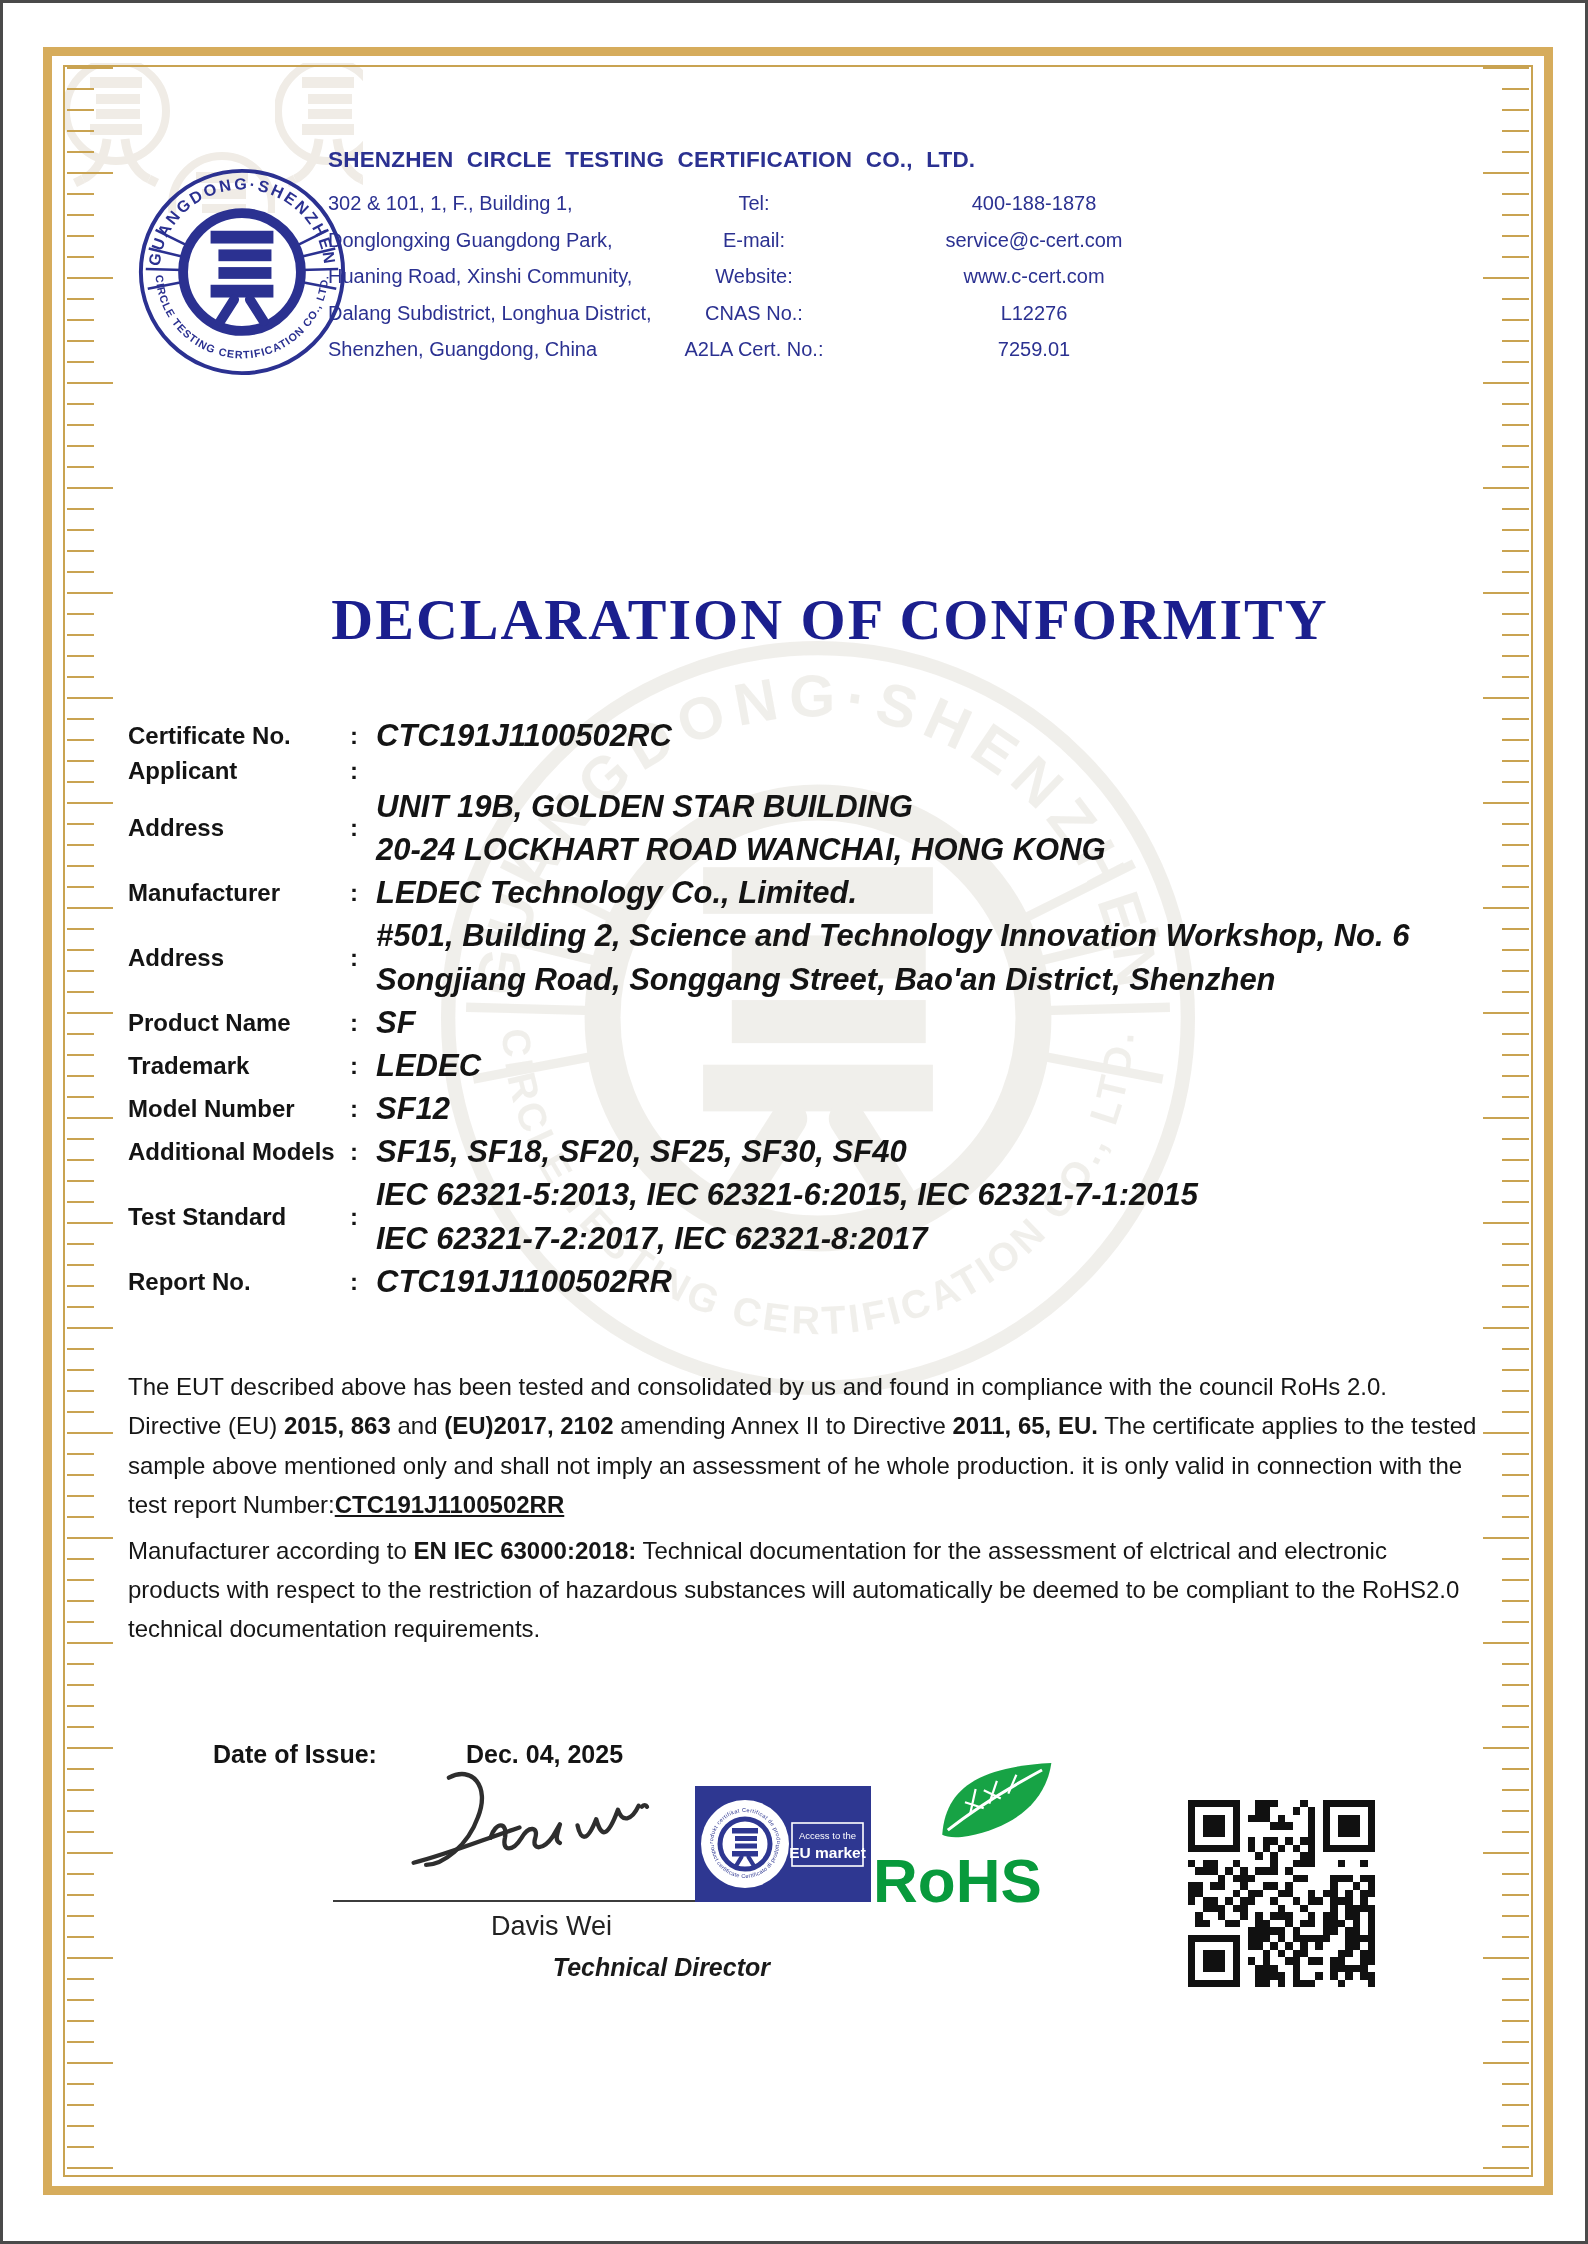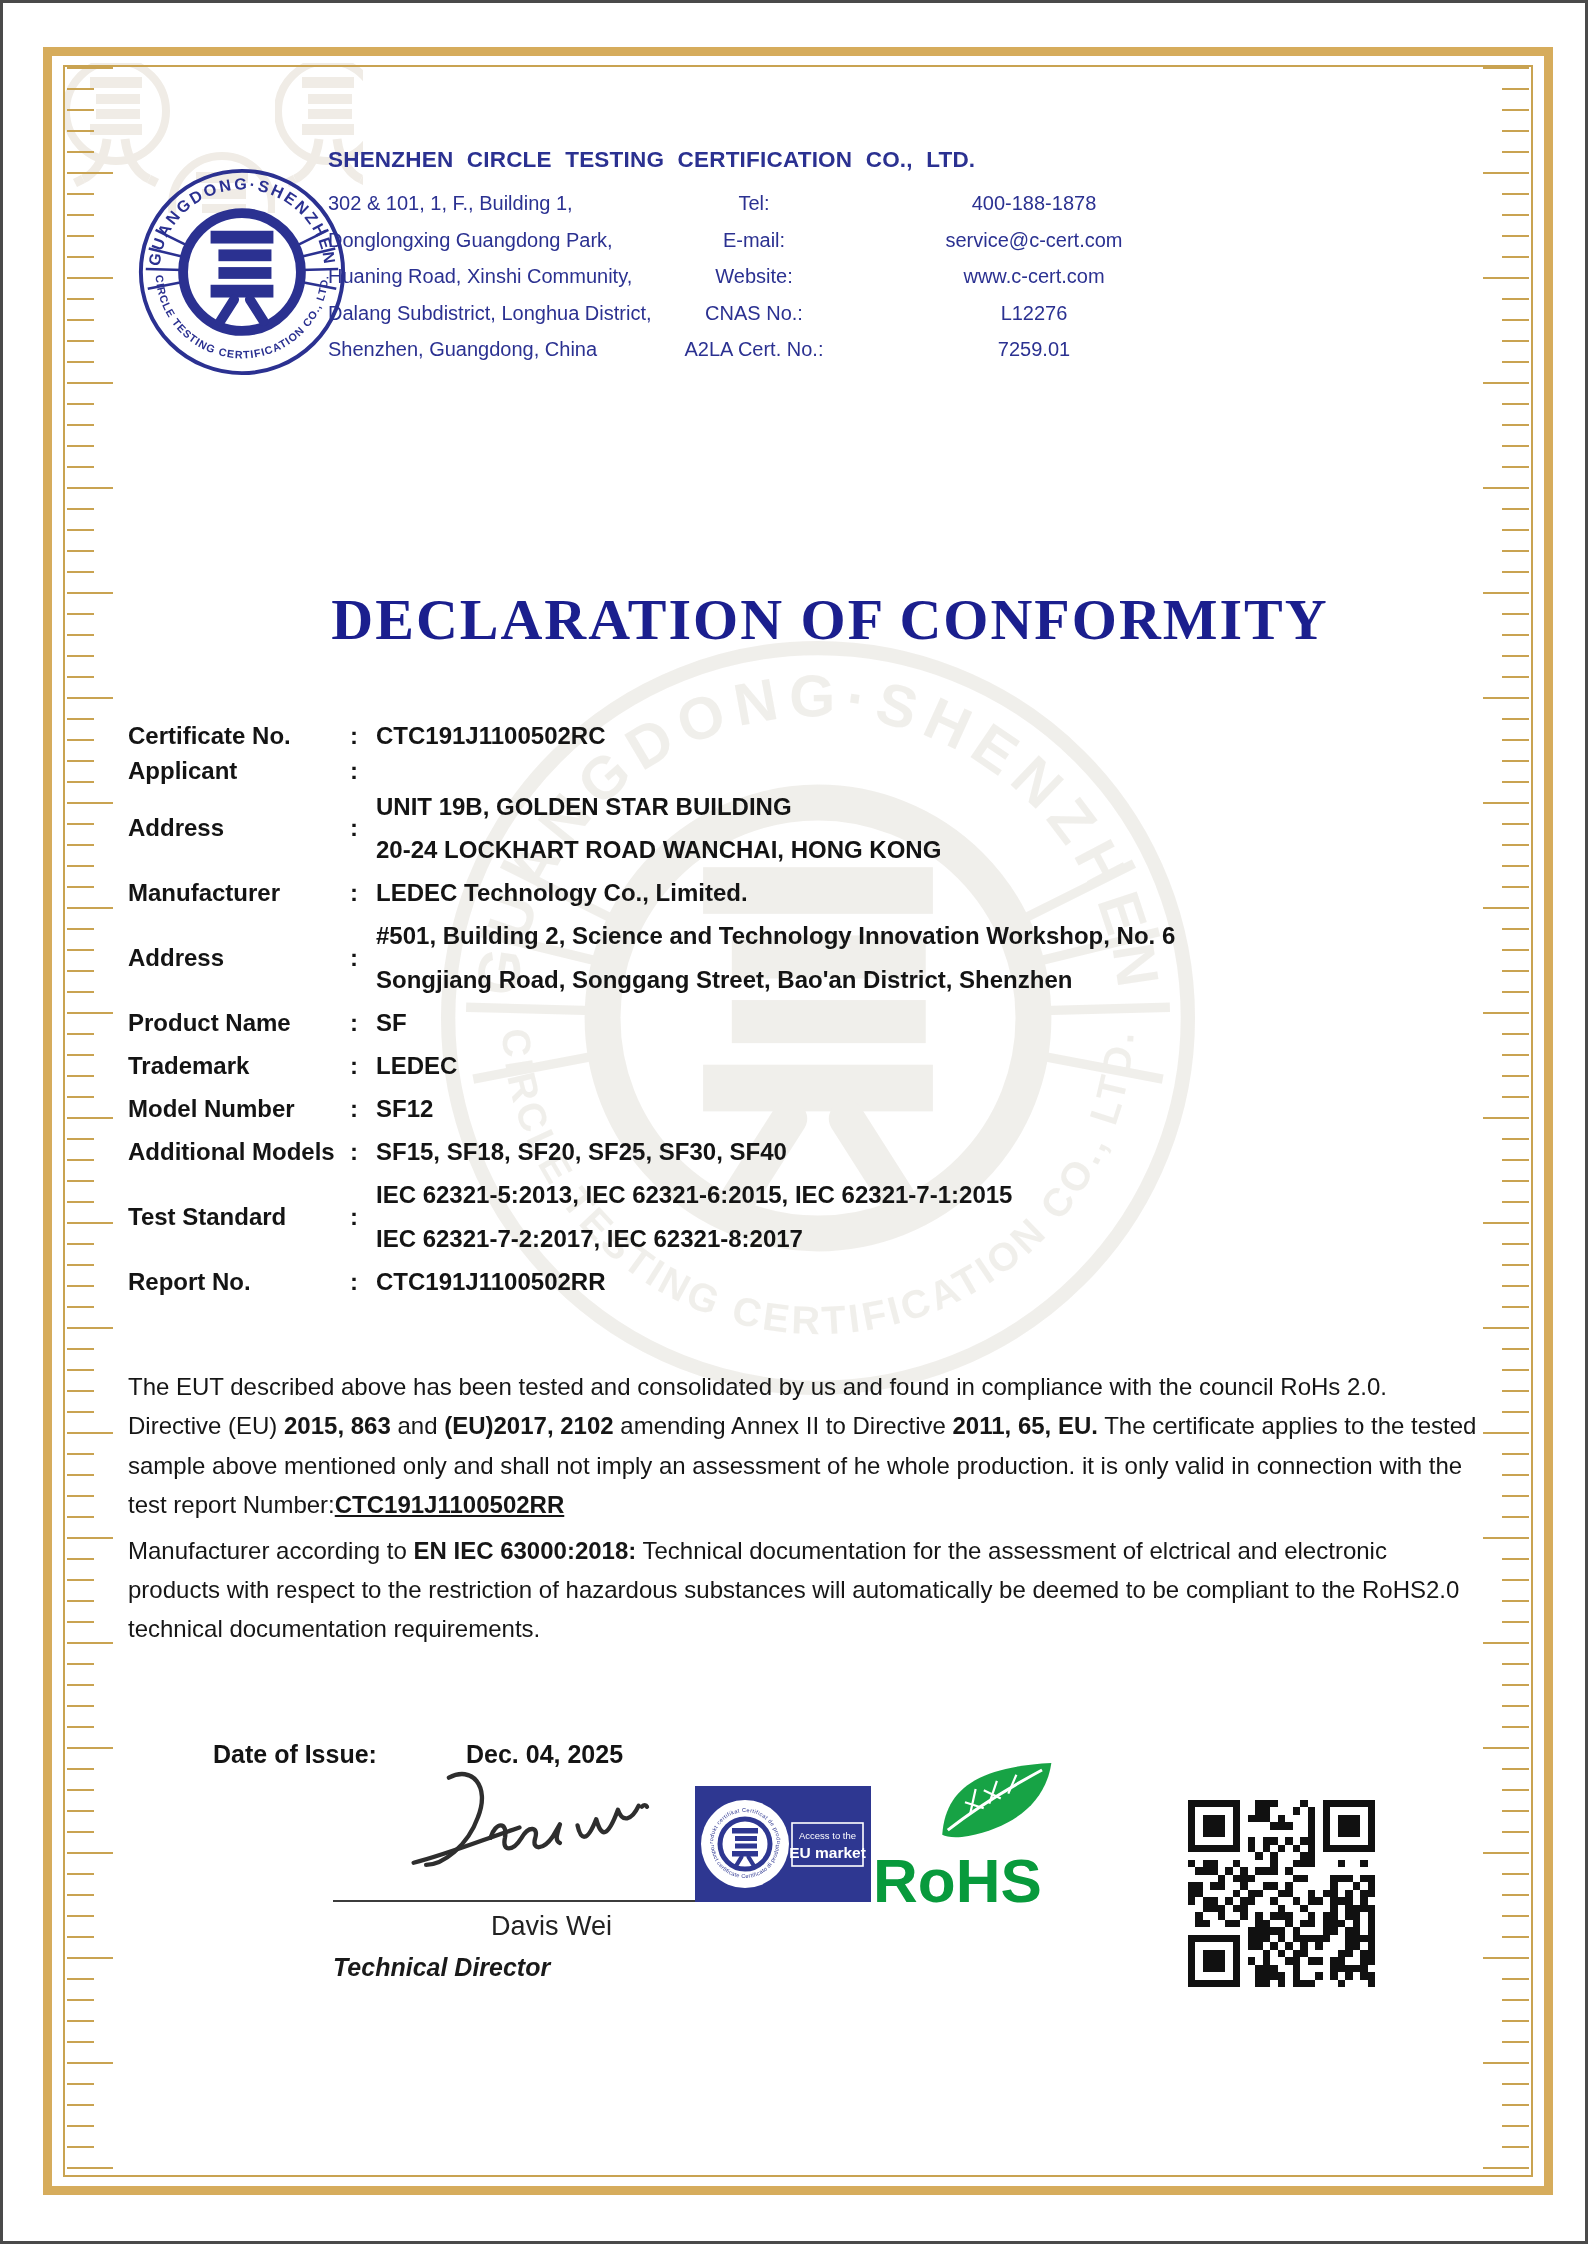--- a/index.html
+++ b/index.html
@@ -34,34 +34,34 @@
   .contact-value{flex:1;}
   
   .doc-title{position:absolute; left:0; top:583px; width:100%; z-index:3; text-align:center;
     font-family:"Liberation Serif", serif; font-size:58px; font-weight:bold; color:#1b1f8e; letter-spacing:2px;margin-left:36px;}
   
   .fields{position:absolute; left:125px; top:711px; width:1350px; z-index:3; color:#141414;}
   .frow{display:flex; align-items:center;}
   .flabel{width:222px; font-size:24px; font-weight:bold; align-self:center;}
   .fcolon{width:26px; font-size:24px; font-weight:bold;}
   .fval{flex:1;}
-  .fline{height:43.2px; display:flex; align-items:center; font-size:24px; font-weight:bold;}
+  .fline{height:43.2px; display:flex; align-items:center; font-size:31px; font-weight:bold;font-style:italic;}
   
   .decl{position:absolute; left:125px; top:1364px; width:1350px; z-index:3;
     font-size:24px; line-height:39.4px; color:#161616; text-align:left;}
   .decl p{margin:0 0 6px 0;}
   .b{font-weight:bold;}
   .bu{font-weight:bold; text-decoration:underline;}
   
   .date-row{position:absolute; left:210px; top:1737px; z-index:3; display:flex; font-size:25px; font-weight:bold; color:#141414;}
   .date-label{width:253px;}
   .signature-svg{position:absolute; left:392px; top:1760px; width:280px; height:130px; z-index:4;}
   .sig-line{position:absolute; left:330px; top:1897px; width:437px; height:2px; background:#3c3c3c; z-index:3;}
   .signer-name{position:absolute; left:330px; top:1908px; width:437px; text-align:center; font-size:27px; color:#222; z-index:3;}
-  .signer-title{position:absolute; left:330px; top:1950px; width:437px; text-align:left;
+  .signer-title{position:absolute; left:330px; top:1950px; width:437px; text-align:right;
     font-size:25px; font-weight:bold; font-style:italic; color:#1a1a1a; z-index:3;}
   
   .eu-badge{position:absolute; left:692px; top:1783px; width:176px; height:116px; z-index:3;}
   .rohs{position:absolute; left:870px; top:1758px; width:230px; height:150px; z-index:3;}
   .rohs-text{position:absolute; left:0px; bottom:0px; font-size:62px; font-weight:bold; color:#089a3c; letter-spacing:0px; line-height:60px;}
   .rohs-leaf{position:absolute; left:58px; top:-2px; width:130px; height:84px;}
   .qr{position:absolute; left:1185px; top:1797px; width:187px; height:187px; z-index:3; background:#fff;}
 </style>
 </head>
 <body>

